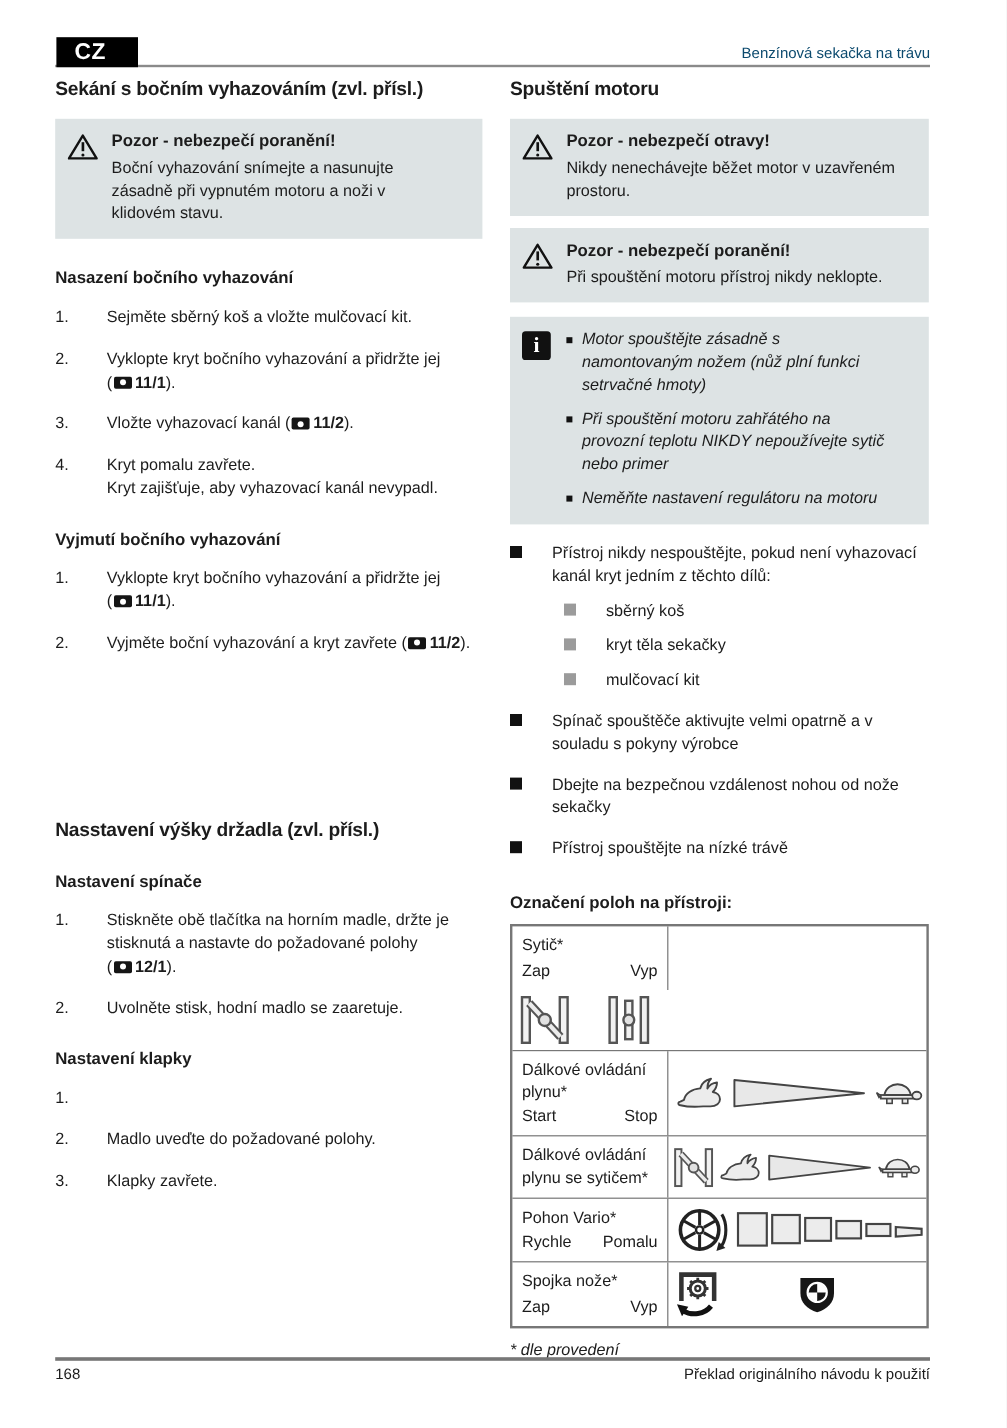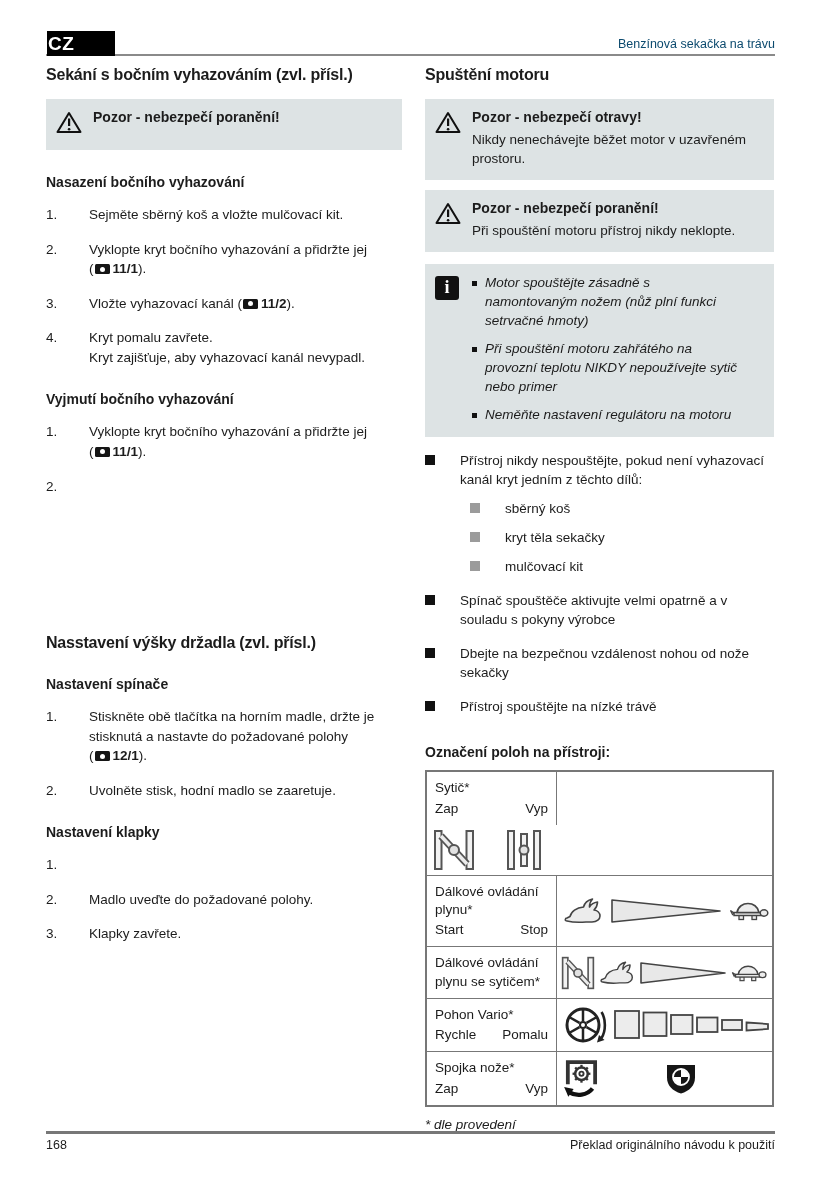--- a/index.html
+++ b/index.html
@@ -6,21 +6,21 @@
   .page {
     position:relative; width:839px; height:1190px; margin:0 auto;
     background:#ffffff; font-family:"Liberation Sans", sans-serif;
     color:#1c1c1c; overflow:hidden;
   }
   
   .hdr-rule { position:absolute; left:46px; top:54px; width:729px; height:2px; background:#8a8a8a; }
   .cz-badge {
     position:absolute; left:47px; top:31px; width:68px; height:25px;
     background:#000; color:#fff; font-weight:bold; font-size:19px;
-    line-height:25px; padding-left:1px; box-sizing:border-box; letter-spacing:.5px;
+    line-height:25px; padding-left:15px; box-sizing:border-box; letter-spacing:.5px;
   }
   .hdr-title { position:absolute; right:64px; top:37px; font-size:12.5px; color:#0c4a6e; }
   
   .col-left  { position:absolute; left:46px;  top:66px; width:356px; }
   .col-right { position:absolute; left:425px; top:66px; width:349px; }
   .h1 { font-size:16px; font-weight:bold; white-space:nowrap; letter-spacing:-0.2px; }
   .h2big { margin-top:138px; white-space:nowrap; }
   .subhead { font-weight:bold; font-size:14px; margin-top:24px; }
   
   .notice { background:#dde3e4; display:flex; padding:10px 28px 12px 10px; margin-top:15px; }
@@ -87,20 +87,21 @@
     <div class="notice">
       <div class="nicon">
         <svg width="26" height="23" viewBox="0 0 26 23">
             <path d="M13 2 L24.5 21 L1.5 21 Z" fill="none" stroke="#111" stroke-width="2" stroke-linejoin="round"></path>
             <rect x="12" y="7.5" width="2.2" height="7.5" fill="#111"></rect>
             <circle cx="13.1" cy="18.2" r="1.3" fill="#111"></circle>
           </svg>
       </div>
       <div class="ncontent">
         <div class="ntitle">Pozor - nebezpečí poranění!</div>
+        <div class="nbody">Boční vyhazování snímejte a nasunujte zásadně při vypnutém motoru a noži v klidovém stavu.</div>
       </div>
     </div>
 
     <div class="subhead">Nasazení bočního vyhazování</div>
     <div class="olist">
       <div class="item">
           <div class="n">1.</div>
           <div class="t">Sejměte sběrný koš a vložte mulčovací kit.</div>
         </div>
       <div class="item">
@@ -118,20 +119,21 @@
     </div>
 
     <div class="subhead">Vyjmutí bočního vyhazování</div>
     <div class="olist">
       <div class="item">
           <div class="n">1.</div>
           <div class="t">Vyklopte kryt bočního vyhazování a přidržte jej<br>(<span class="cam-ico"></span><b>11/1</b>).</div>
         </div>
       <div class="item">
           <div class="n">2.</div>
+          <div class="t">Vyjměte boční vyhazování a kryt zavřete (<span class="cam-ico"></span><b>11/2</b>).</div>
         </div>
     </div>
 
     <div class="h1 h2big">Nasstavení výšky držadla (zvl. přísl.)</div>
 
     <div class="subhead">Nastavení spínače</div>
     <div class="olist">
       <div class="item">
           <div class="n">1.</div>
           <div class="t">Stiskněte obě tlačítka na horním madle, držte je stisknutá a nastavte do požadované polohy<br>(<span class="cam-ico"></span><b>12/1</b>).</div>

